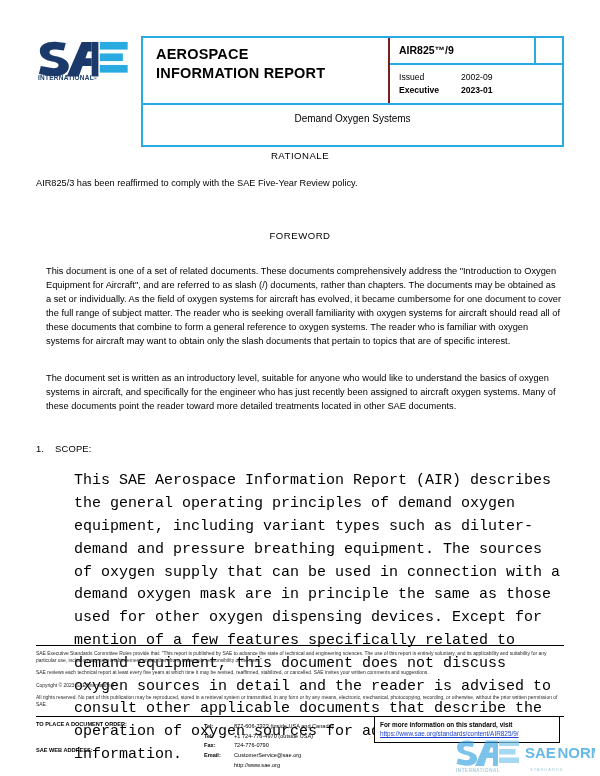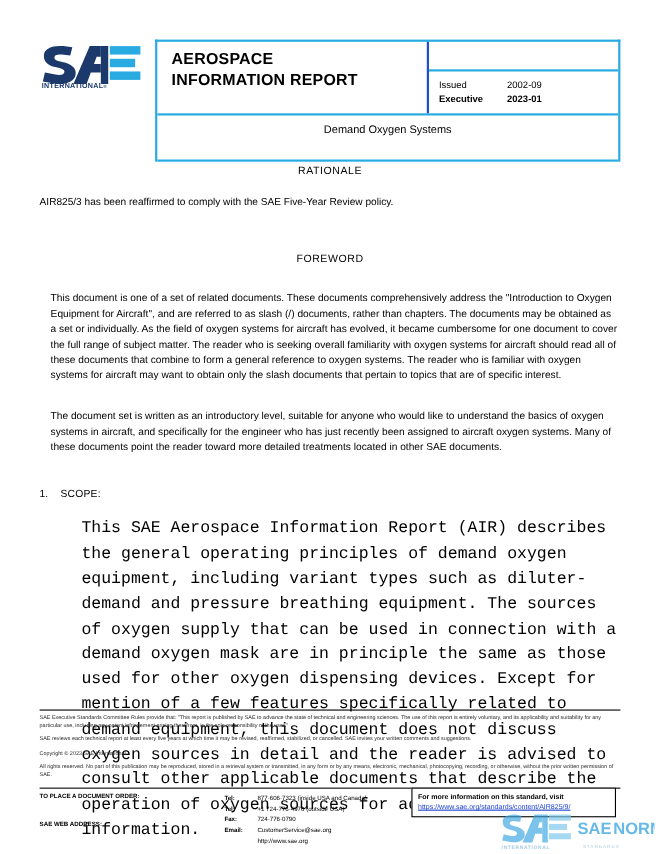--- a/index.html
+++ b/index.html
@@ -53,21 +53,21 @@
 
   .hrow {
     display: flex;
     border-bottom: 2px solid #29abe2;
     box-sizing: border-box;
   }
 
   .hcell-title {
     flex: 1 1 auto;
     padding: 7px 0 9px 13px;
-    border-right: 2px solid #1d4ed8;
+    border-right: 2px solid #7f1d1d;
     box-sizing: border-box;
   }
 
   .doc-title-line {
     font-size: 14.5px;
     font-weight: bold;
     line-height: 1.32;
     letter-spacing: 0.2px;
   }
 
@@ -296,20 +296,21 @@
     <div class="header-table">
 
       <div class="hrow">
         <div class="hcell-title">
           <div class="doc-title-line">AEROSPACE</div>
           <div class="doc-title-line">INFORMATION REPORT</div>
         </div>
 
         <div class="hcell-right">
           <div class="hnum-row">
+            <div class="hnum">AIR825™/9</div>
             <div class="hnum-blank"></div>
           </div>
           <div class="hdates">
             <div class="hdate-line">
               <span class="hdate-label">Issued</span>
               <span class="hdate-value">2002-09</span>
             </div>
             <div class="hdate-line bold">
               <span class="hdate-label">Executive</span>
               <span class="hdate-value">2023-01</span>

